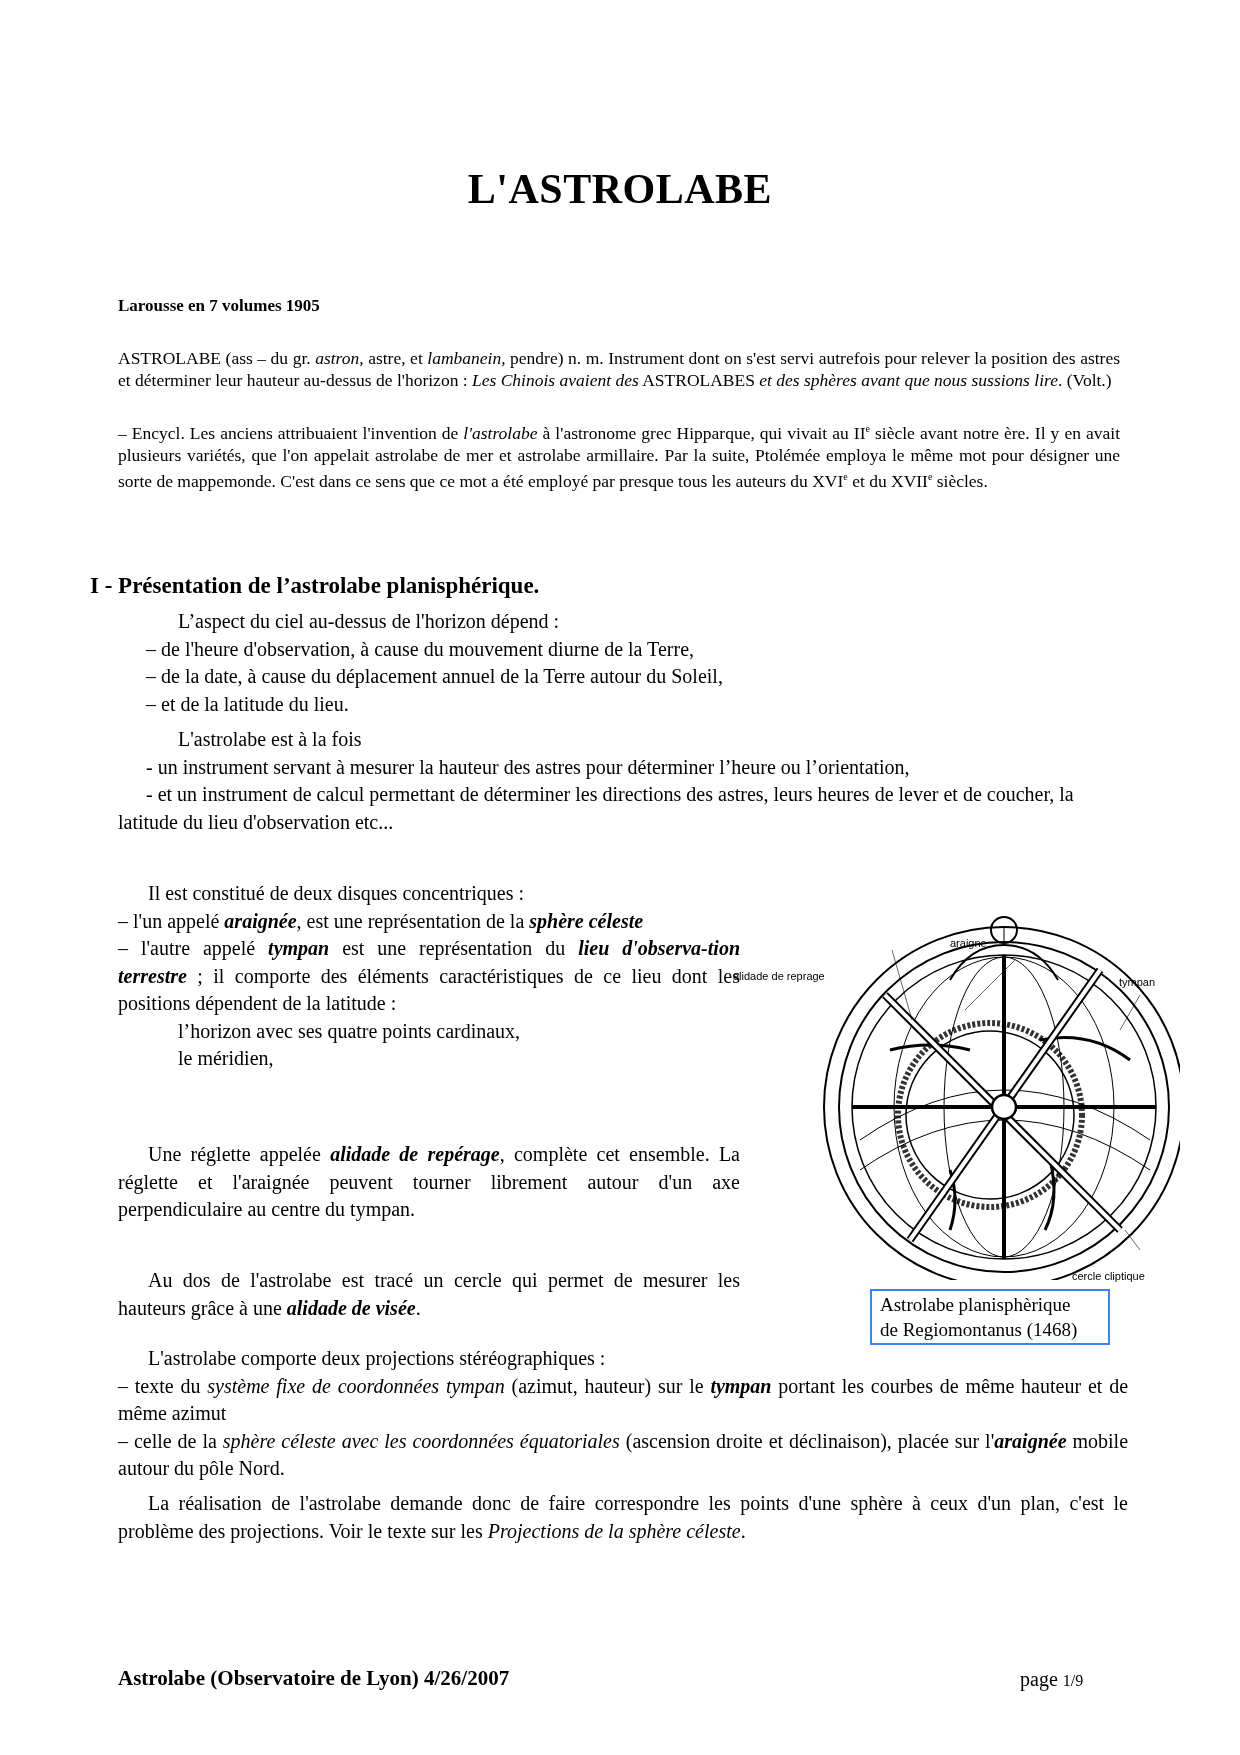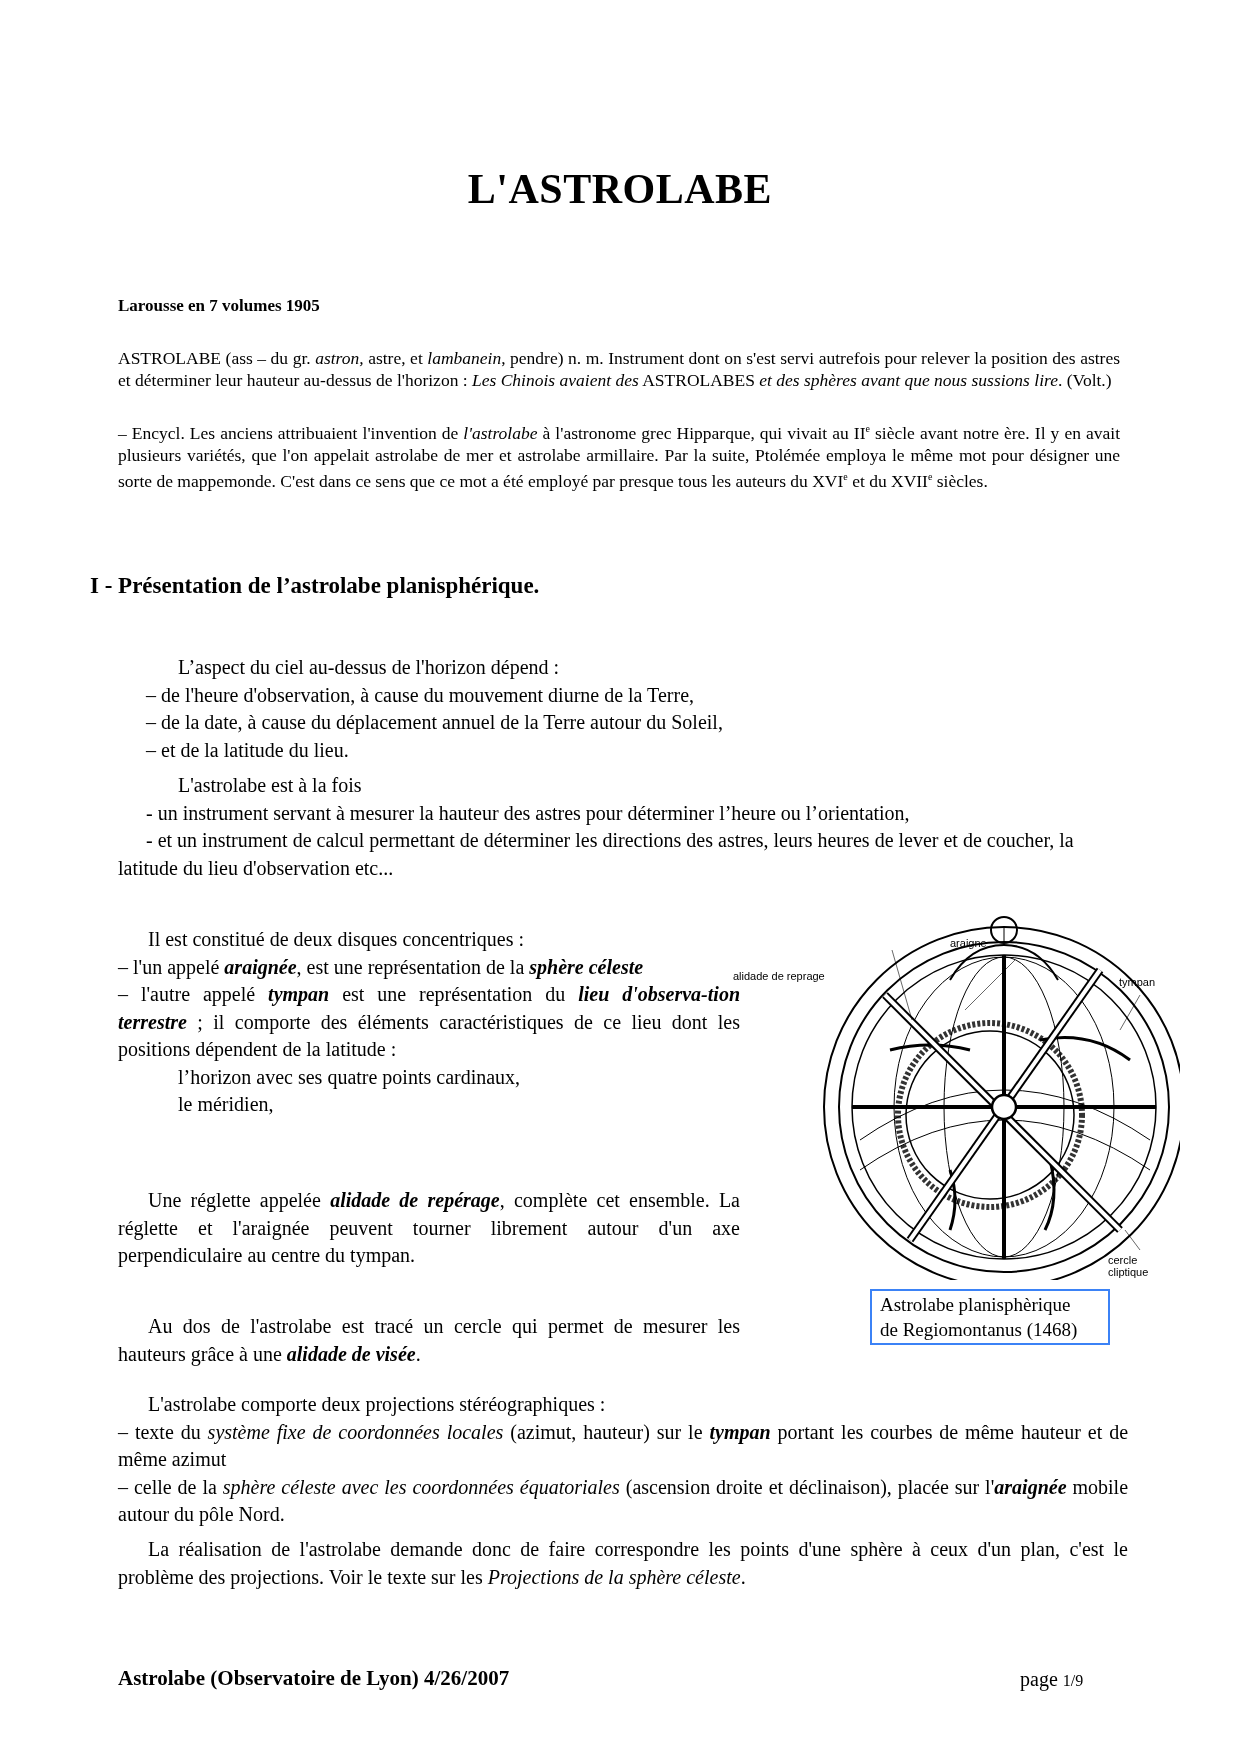--- a/index.html
+++ b/index.html
@@ -9,21 +9,21 @@
     }
     .abs { position: absolute; }
     .title {
       left: 0; width: 1240px; top: 165px; text-align: center;
       font-size: 42px; font-weight: bold; letter-spacing: 0.5px;
     }
     .source { left: 118px; top: 296px; font-size: 17px; font-weight: bold; }
     .small { font-size: 17.5px; line-height: 22px; text-align: justify; }
     .p-def { left: 118px; top: 347px; width: 1002px; }
     .p-enc { left: 118px; top: 418px; width: 1002px; }
-    .body { font-size: 20px; line-height: 27.5px; margin-top: 46px; }
+    .body { font-size: 20px; line-height: 27.5px; }
     .h1 { left: 90px; top: 573px; font-size: 23px; font-weight: bold; }
     .intro { left: 118px; top: 608px; width: 1010px; }
     .indent1 { padding-left: 60px; display: block; }
     .indent-dash { padding-left: 28px; display: block; }
     .indent-list { padding-left: 60px; display: block; }
     .left-col { left: 118px; width: 622px; text-align: justify; }
     .ind { text-indent: 30px; }
     .fullw { left: 118px; width: 1010px; text-align: justify; }
     sup { font-size: 10px; vertical-align: 7px; }
     em b, b em { font-weight: bold; font-style: italic; }
@@ -119,31 +119,31 @@
       <line x1="340" y1="95" x2="320" y2="130" stroke-width="0.6"></line>
       <line x1="325" y1="330" x2="340" y2="350" stroke-width="0.6"></line>
     </g>
     <g stroke="#000" stroke-width="1">
       <line x1="204" y1="27" x2="204" y2="42"></line>
     </g>
   </svg>
   <span class="fig-label" style="left:150px;top:37px;">araigne</span>
   <span class="fig-label" style="left:-67px;top:70px;">alidade de reprage</span>
   <span class="fig-label" style="left:319px;top:76px;">tympan</span>
-  <span class="fig-label" style="left:272px;top:354px;margin-left:36px;">cercle cliptique</span>
+  <span class="fig-label" style="left:272px;top:370px;">cercle cliptique</span>
 </div>
 
 <div class="abs caption">
   <div>Astrolabe planisphèrique</div>
   <div>de Regiomontanus (1468)</div>
 </div>
 
 <div class="abs body fullw" style="top:1345px;">
   <div class="ind">L'astrolabe comporte deux projections stéréographiques :</div>
-  <div><span>– texte du </span><em>système fixe de coordonnées locales</em><span> (azimut, hauteur) sur le  </span><b><em>tympan</em></b><span> portant les courbes de même hauteur et de même azimut</span></div>
+  <div><span>– texte du </span><em>système fixe de coordonnées tympan</em><span> (azimut, hauteur) sur le  </span><b><em>tympan</em></b><span> portant les courbes de même hauteur et de même azimut</span></div>
   <div><span>–  celle de la </span><em>sphère céleste avec les coordonnées équatoriales</em><span> (ascension droite et déclinaison), placée sur l'</span><b><em>araignée</em></b><span> mobile autour du pôle Nord.</span></div>
 </div>
 
 <div class="abs body fullw ind" style="top:1490px;">
   <span>La réalisation de l'astrolabe demande donc de faire correspondre les points d'une sphère à ceux d'un plan, c'est le problème des projections. Voir le texte sur les </span><em>Projections de la sphère céleste</em><span>.</span>
 </div>
 
 <div class="abs footer-left">Astrolabe (Observatoire de Lyon) 4/26/2007</div>
 <div class="abs footer-right"><span>page </span><span class="pn">1/9</span></div>
 

